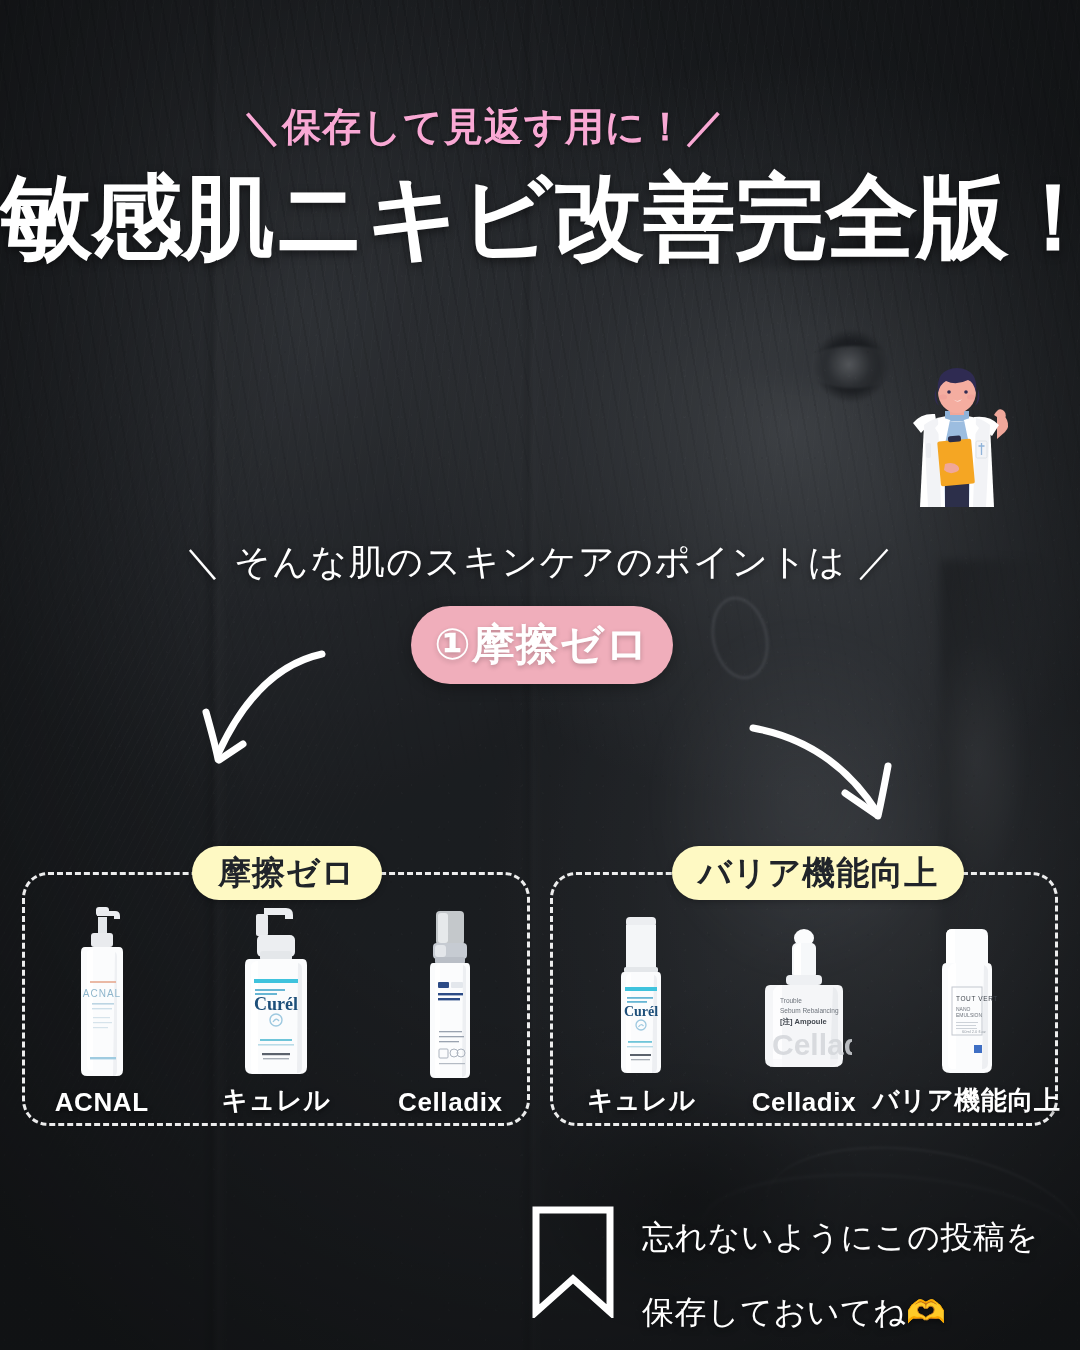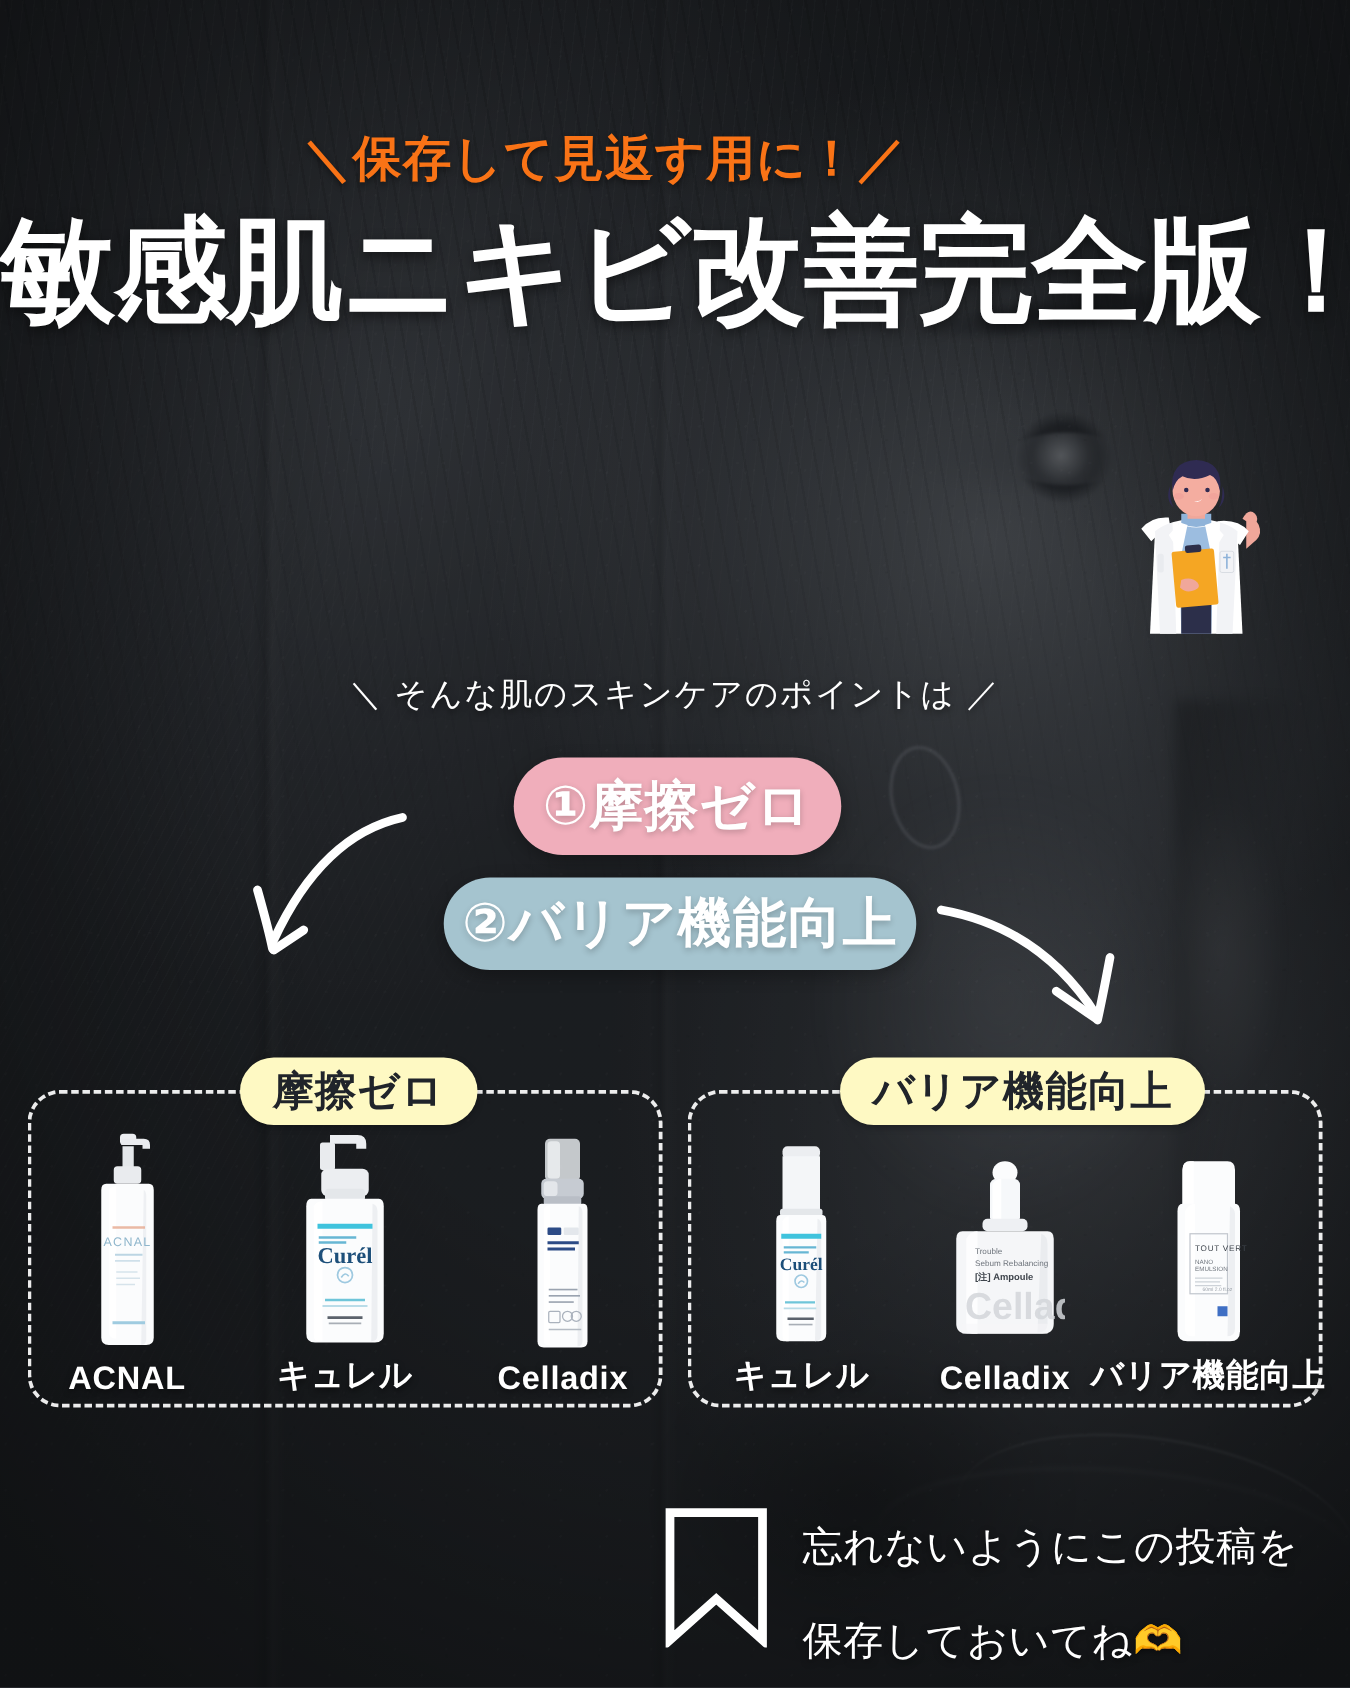--- a/index.html
+++ b/index.html
@@ -112,21 +112,21 @@
   .bg-vignette{
     background:radial-gradient(ellipse 760px 900px at 52% 46%, rgba(0,0,0,0) 44%, rgba(0,0,0,.35) 78%, rgba(0,0,0,.55) 100%);
   }
   .bg-dark{ background:rgba(26,28,32,.34); }
 
   
   #content { position:absolute; inset:0; }
 
   .eyebrow{
     position:absolute; top:100px; left:0; width:968px; text-align:center;
-    color:#f97316; font-size:39px; font-weight:bold; letter-spacing:1px;
+    color:#f9a8d4; font-size:39px; font-weight:bold; letter-spacing:1px;
     text-shadow:0 2px 5px rgba(0,0,0,.45);
     white-space:nowrap;
   }
   .headline{
     position:absolute; top:168px; left:0; width:1080px; text-align:center;
     color:#fff; font-size:92px; font-weight:bold; letter-spacing:-1px; line-height:1.08;
     text-shadow:0 3px 10px rgba(0,0,0,.5);
     white-space:nowrap;
   }
 
@@ -134,21 +134,21 @@
     position:absolute; top:370px; left:0; width:1040px; text-align:center;
     color:#fff; font-size:33px; line-height:1.62; letter-spacing:.5px;
     text-shadow:0 2px 6px rgba(0,0,0,.5);
   }
   .lead div{ white-space:nowrap; }
 
   .doctor{ position:absolute; left:898px; top:363px; width:118px; height:152px; }
 
   .subline{
     position:absolute; top:538px; left:0; width:1080px; text-align:center;
-    color:#fff; font-size:26px; letter-spacing:1.5px;
+    color:#fff; font-size:36px; letter-spacing:1.5px;
     text-shadow:0 2px 6px rgba(0,0,0,.5);
     white-space:nowrap;
   }
 
   .pill{
     position:absolute; display:flex; align-items:center; justify-content:center;
     border-radius:999px; color:#fff; font-weight:bold;
     font-size:43px; letter-spacing:1px; white-space:nowrap;
     text-shadow:0 2px 5px rgba(0,0,0,.22);
     box-shadow:0 4px 14px rgba(0,0,0,.28);
@@ -265,23 +265,20 @@
       <circle cx="68" cy="29" r="1.8" fill="#2f2b52"></circle>
       <path d="M55 36 q4 4 9 0 q-4 5 -9 0 z" fill="#ffffff"></path>
       <ellipse cx="45" cy="34" rx="4" ry="2.6" fill="#ef9d98" opacity=".55"></ellipse>
       <ellipse cx="73" cy="34" rx="4" ry="2.6" fill="#ef9d98" opacity=".55"></ellipse>
     </svg>
 
     <div class="subline">＼ そんな肌のスキンケアのポイントは ／</div>
 
     <div class="pill pill-1" style="background:#f0aebb">
       <span>①摩擦ゼロ</span>
-    </div>
-    <div class="pill pill-2" style="background:#a5c4cf">
-      <span>②バリア機能向上</span>
     </div>
 
     <svg class="arrow-svg" viewBox="0 0 1080 1350">
       <g fill="none" stroke="#ffffff" stroke-width="7" stroke-linecap="round">
         <path d="M322 654 Q258 668 219 752"></path>
         <path d="M206 712 Q215 744 218 759"></path>
         <path d="M243 744 Q228 754 219 760"></path>
       </g>
       <g fill="none" stroke="#ffffff" stroke-width="7" stroke-linecap="round">
         <path d="M753 728 Q832 742 877 812"></path>

